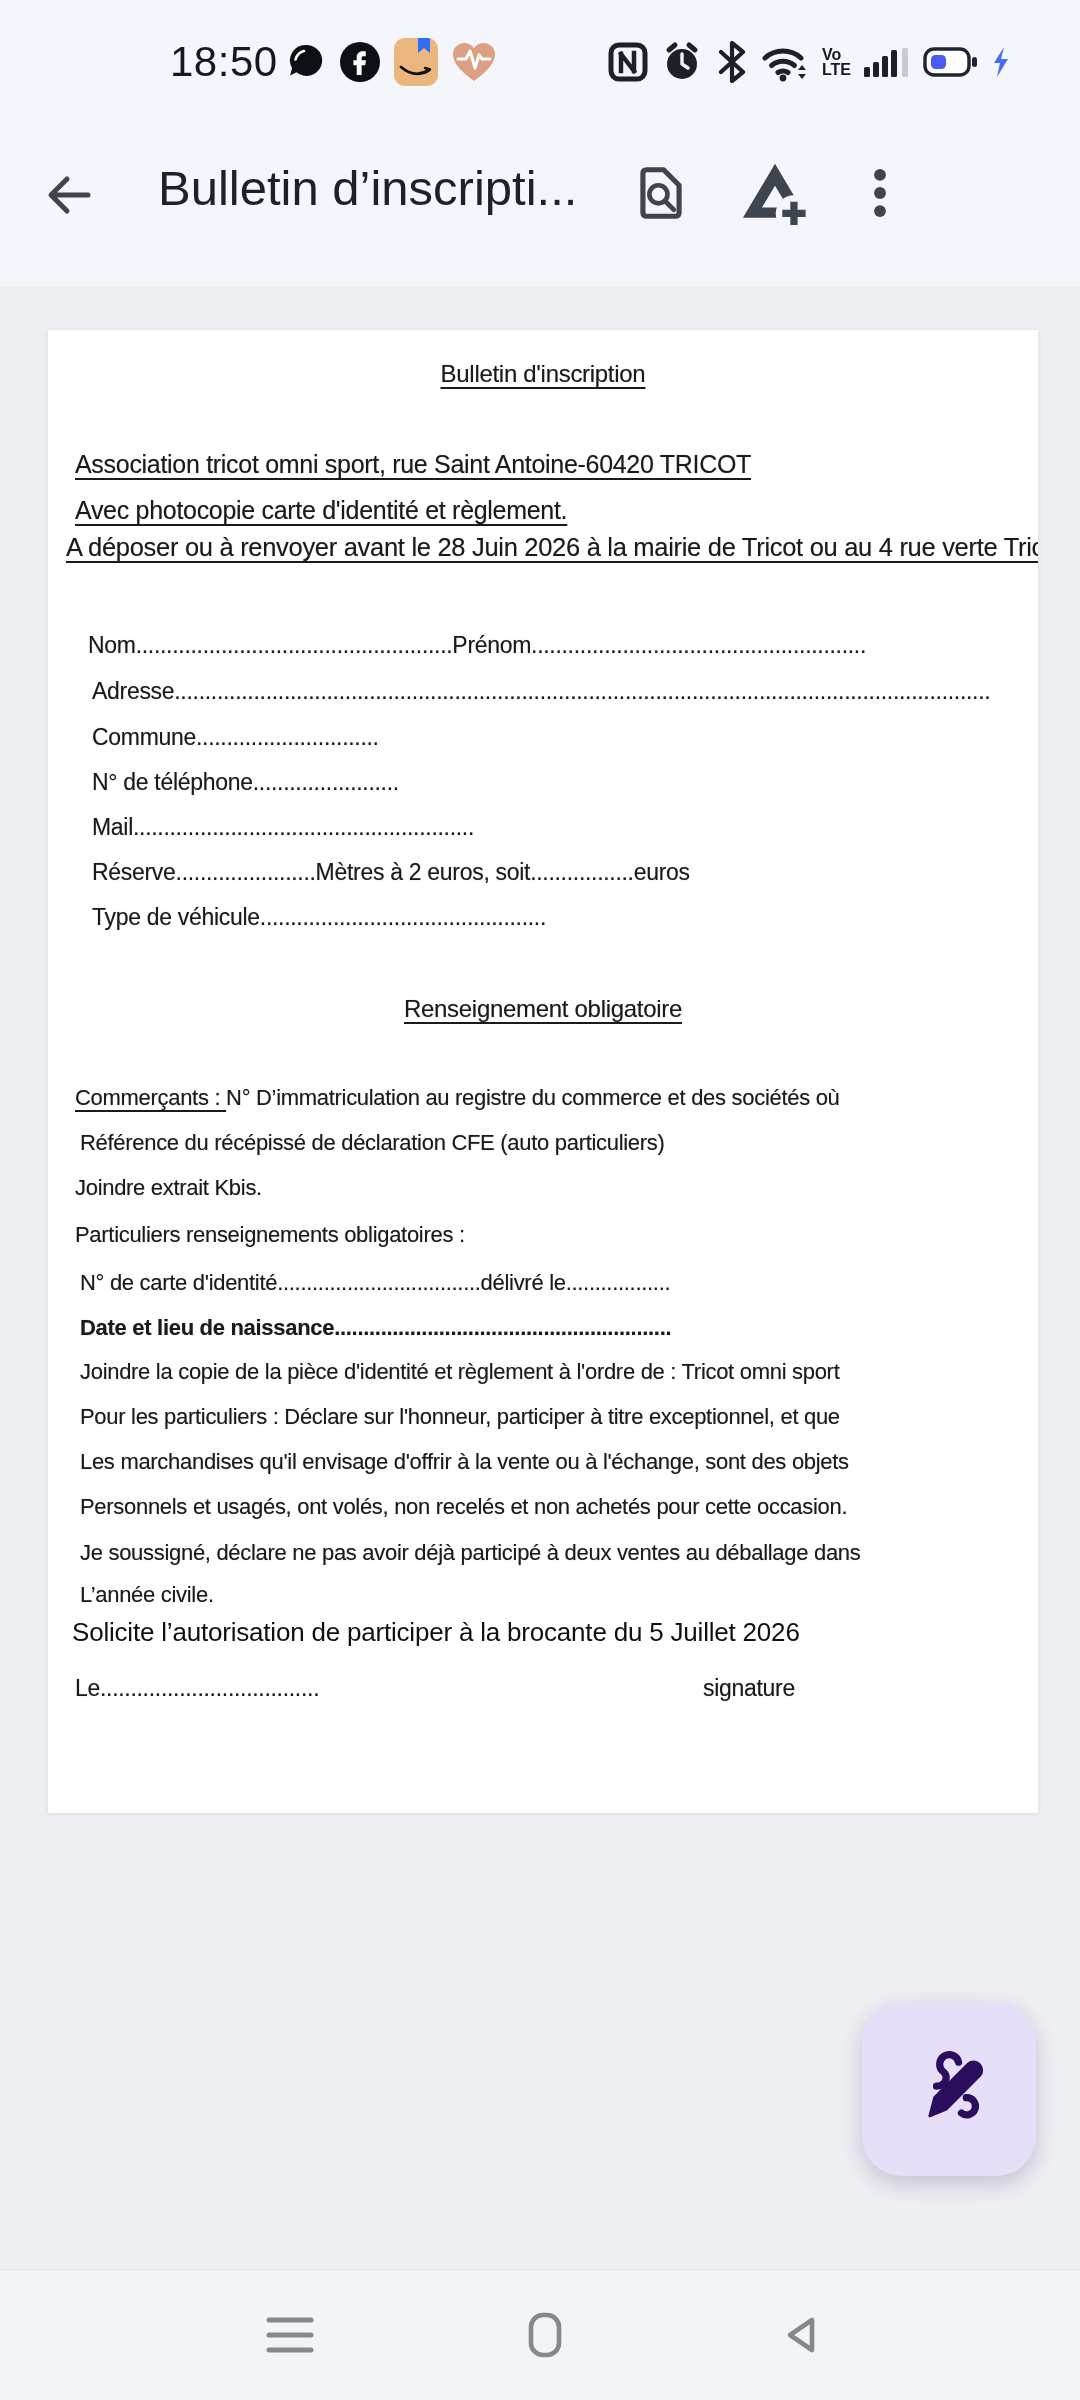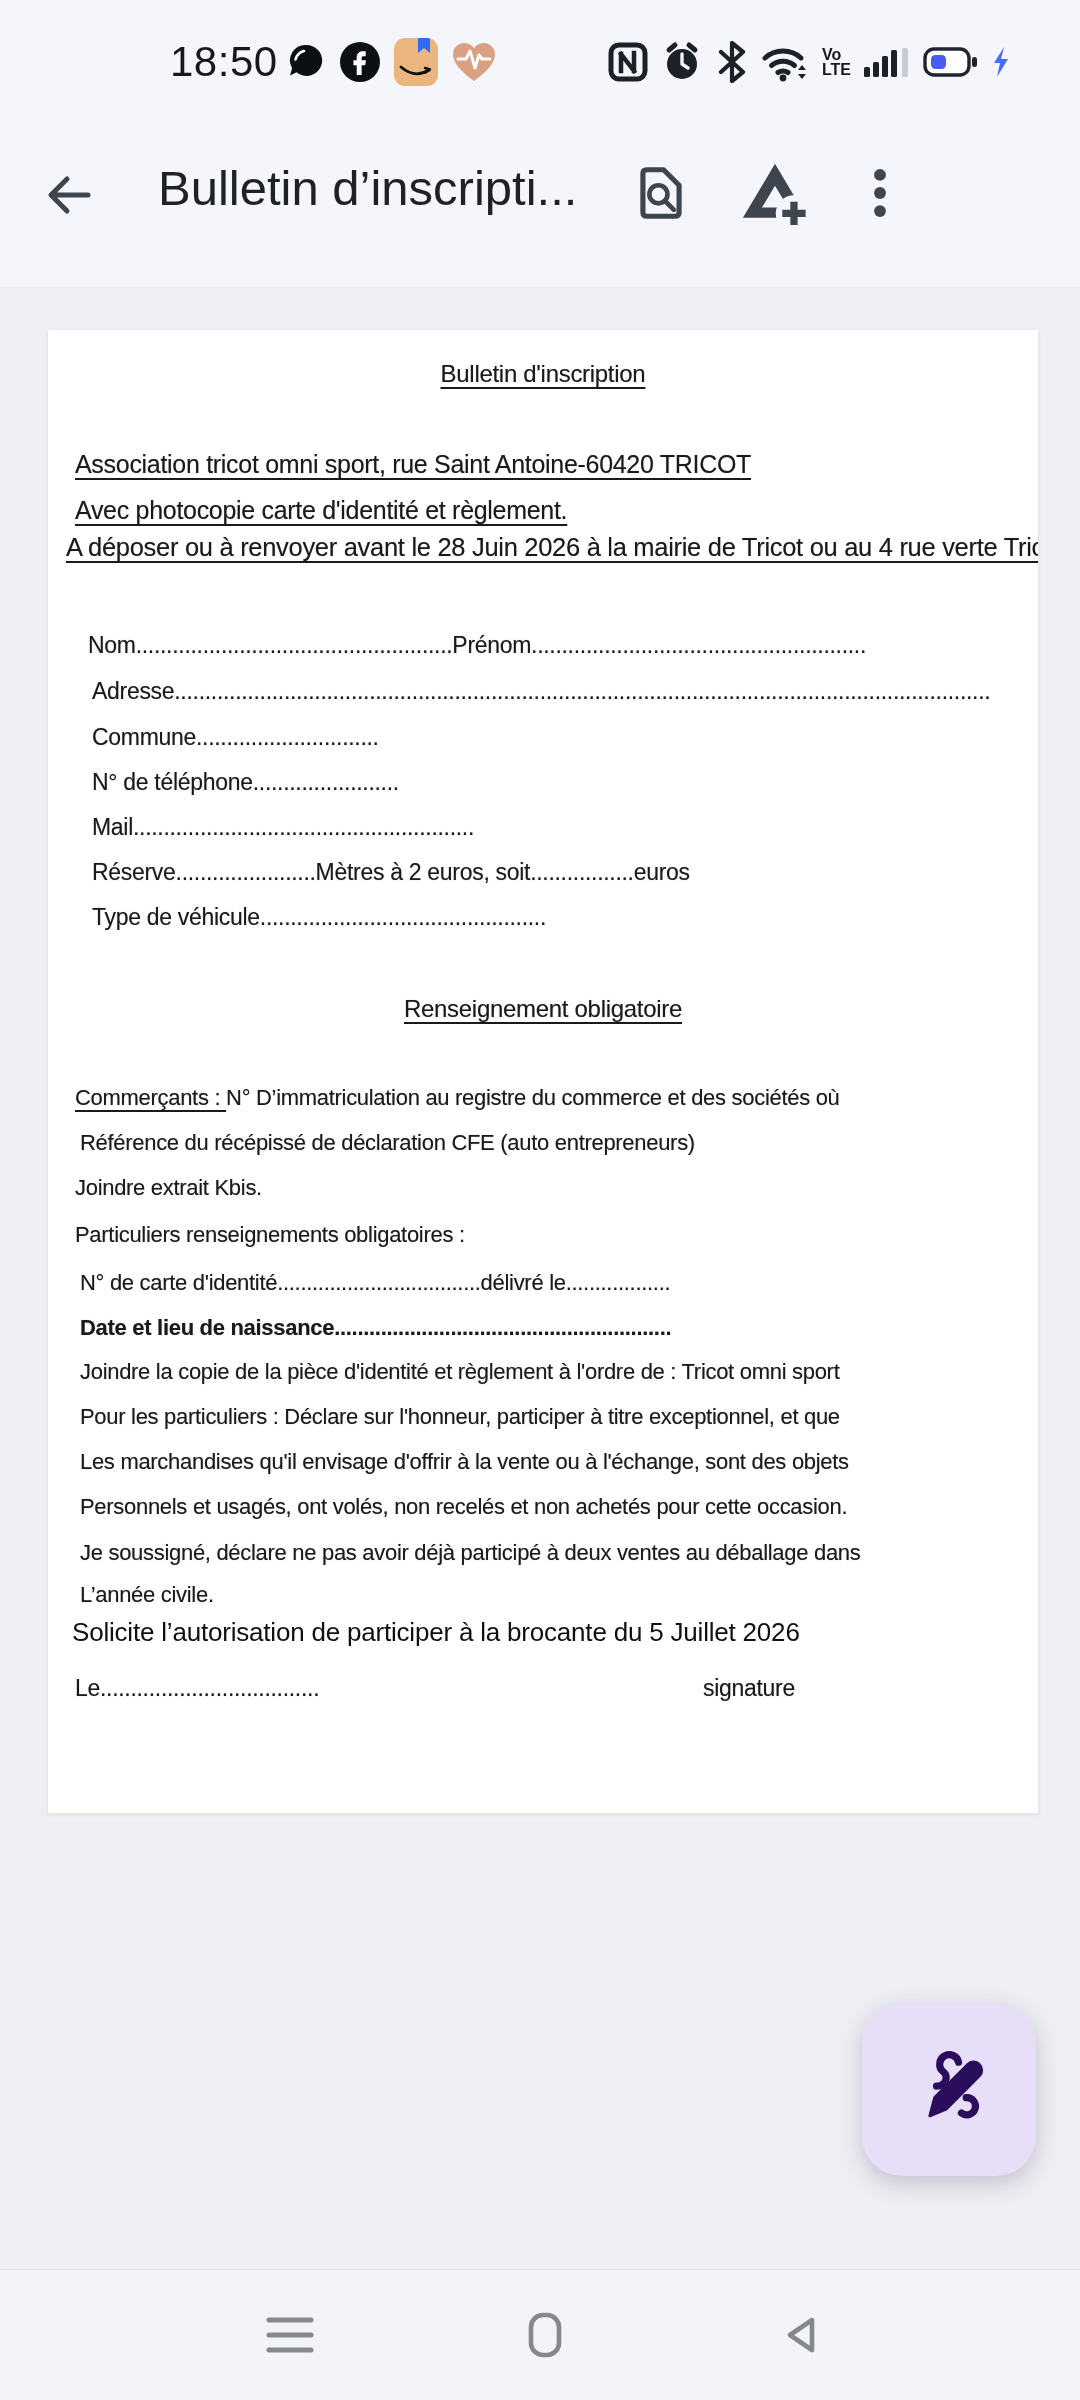--- a/index.html
+++ b/index.html
@@ -188,21 +188,21 @@
     <div class="dl form" style="top:484px;left:44px;">Mail........................................................</div>
     <div class="dl form" style="top:529px;left:44px;">Réserve.......................Mètres à 2 euros, soit.................euros</div>
     <div class="dl form" style="top:574px;left:44px;">Type de véhicule...............................................</div>
 
     <div class="dl u center" style="top:665px;font-size:24px;">Renseignement obligatoire</div>
 
     <div class="dl" style="top:755px;left:27px;">
       <span class="ul-part">Commerçants : </span><span>N° D’immatriculation au registre du commerce et des sociétés où</span>
     </div>
 
-    <div class="dl" style="top:800px;left:32px;">Référence du récépissé de déclaration CFE (auto entrepreneurs)</div>
+    <div class="dl" style="top:800px;left:32px;">Référence du récépissé de déclaration CFE (auto particuliers)</div>
     <div class="dl" style="top:845px;left:27px;">Joindre extrait Kbis.</div>
     <div class="dl" style="top:892px;left:27px;">Particuliers renseignements obligatoires :</div>
     <div class="dl" style="top:940px;left:32px;">N° de carte d'identité...................................délivré le..................</div>
     <div class="dl" style="top:985px;left:32px;font-weight:bold;">Date et lieu de naissance..........................................................</div>
     <div class="dl" style="top:1029px;left:32px;">Joindre la copie de la pièce d'identité et règlement à l'ordre de : Tricot omni sport</div>
     <div class="dl" style="top:1074px;left:32px;text-align:right;">Pour les particuliers : Déclare sur l'honneur, participer à titre exceptionnel, et que</div>
     <div class="dl" style="top:1119px;left:32px;">Les marchandises qu'il envisage d'offrir à la vente ou à l'échange, sont des objets</div>
     <div class="dl" style="top:1164px;left:32px;">Personnels et usagés, ont volés, non recelés et non achetés pour cette occasion.</div>
     <div class="dl" style="top:1210px;left:32px;">Je soussigné, déclare ne pas avoir déjà participé à deux ventes au déballage dans</div>
     <div class="dl" style="top:1252px;left:32px;">L’année civile.</div>

